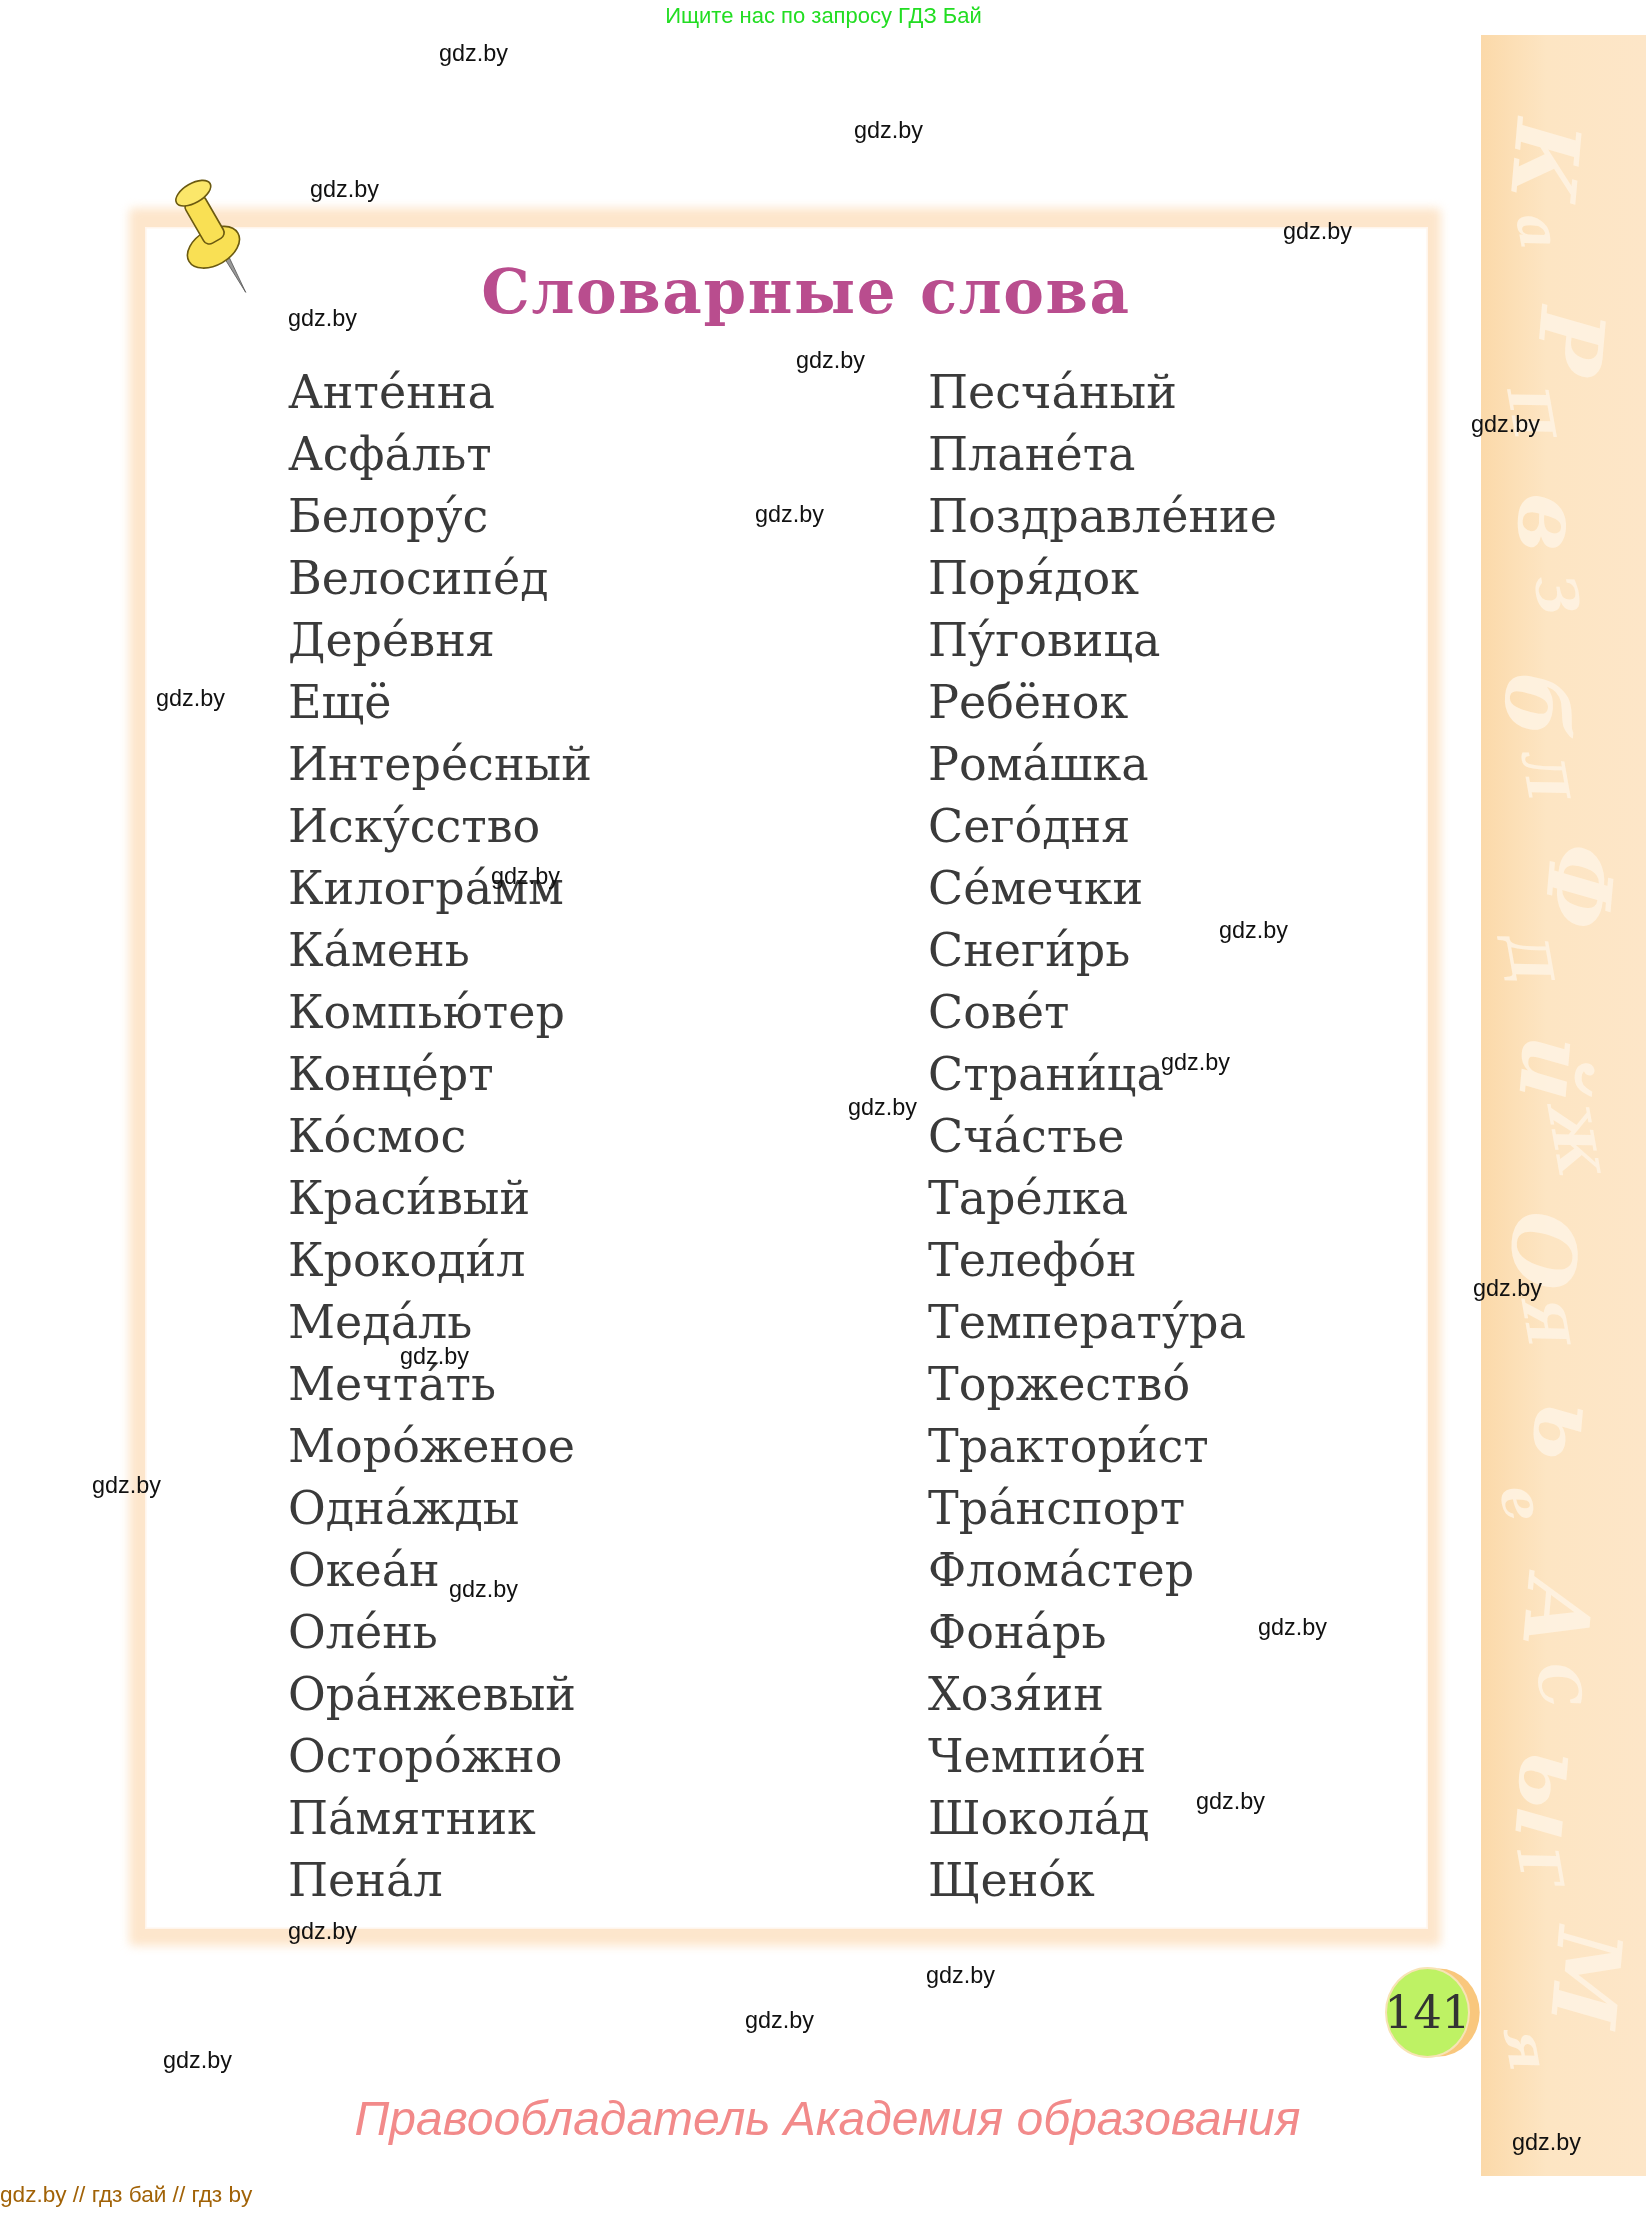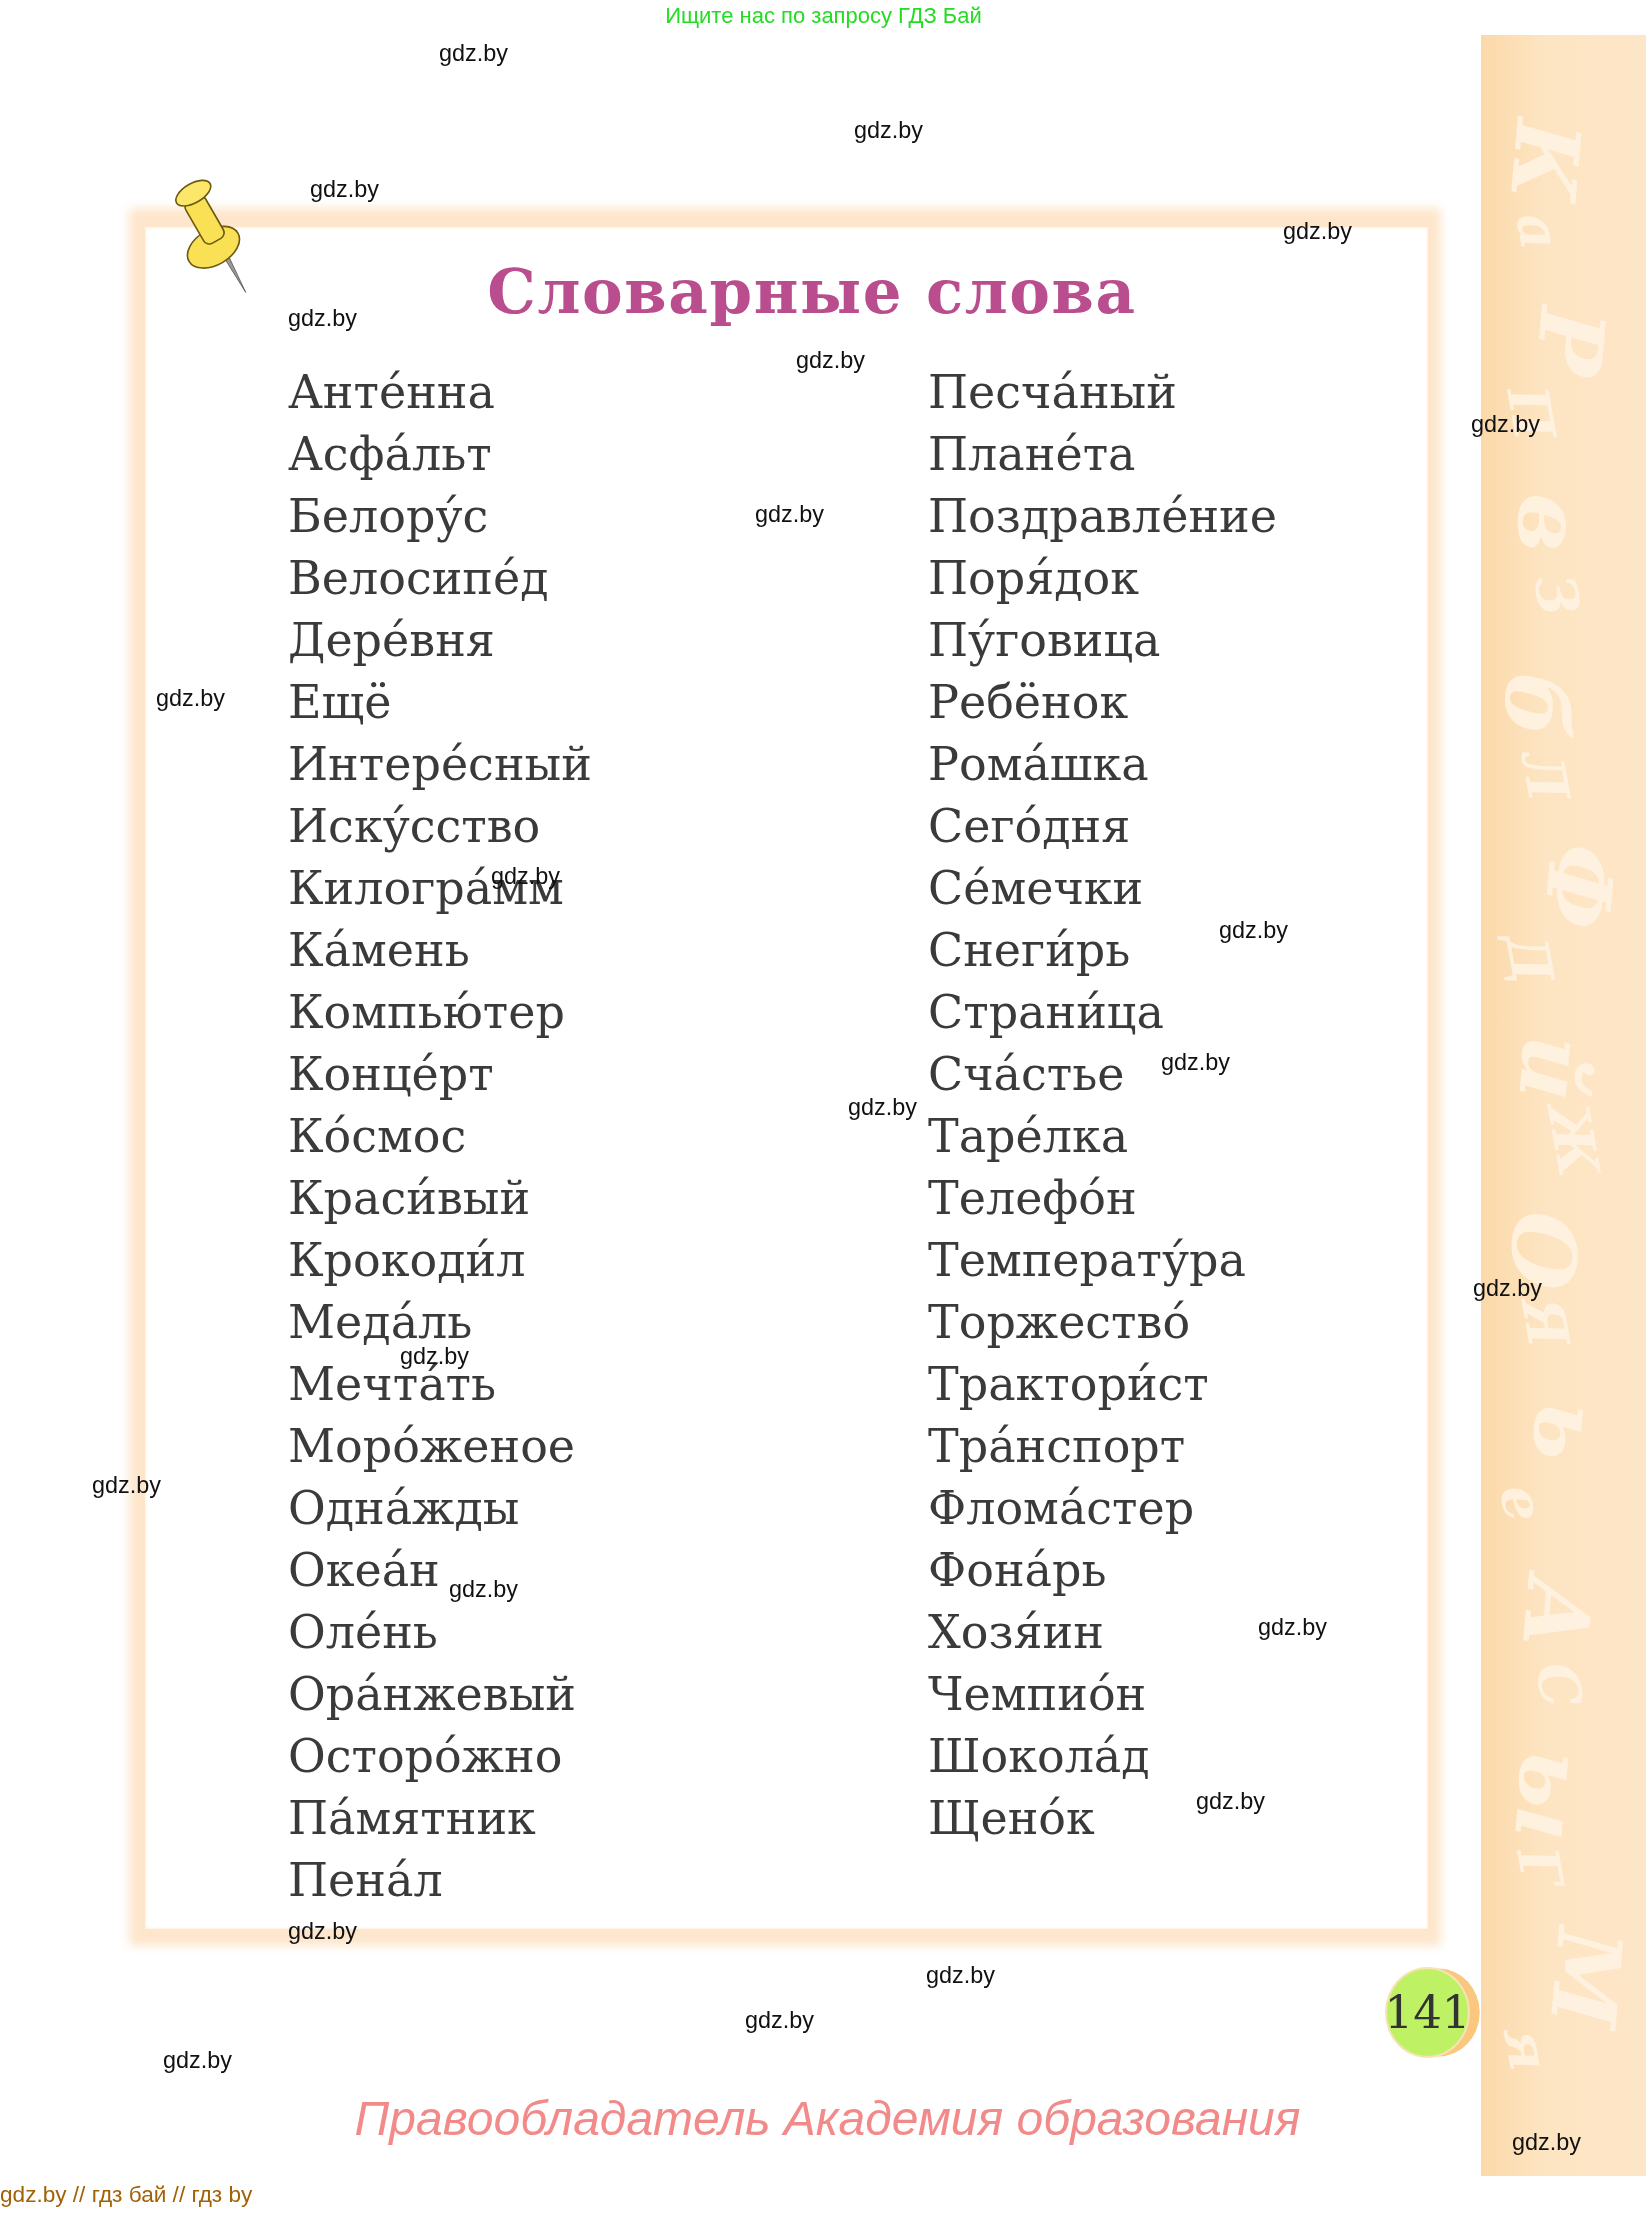--- a/index.html
+++ b/index.html
@@ -10,21 +10,21 @@
              font-family:"Liberation Sans", sans-serif; font-size:22px; color:#22dd22; }
   .sideband { position:absolute; left:1481px; top:35px; width:165px; height:2141px;
               background:linear-gradient(90deg,#fbd9a9 0%,#fde5c3 40%,#fde6c8 100%); }
   .sideband .glyph { position:absolute; color:#fff4e4; font-family:"DejaVu Serif", serif; font-weight:bold;
                      font-style:italic; opacity:0.85; }
   .frame-shadow { position:absolute; left:129px; top:208px; width:1312px; height:1738px;
                   background:#fde6cc; border-radius:4.8px; filter:blur(4.8px); }
   .frame { position:absolute; left:145px; top:227px; width:1283px; height:1702px; background:#fff;
            box-shadow: inset 0 0 0 1.6px #fff5ec; }
   .title { position:absolute; left:0; top:256px; width:1612px; text-align:center; font-size:61px;
-           font-weight:bold; color:#b94d8e; letter-spacing:1.6px; font-family:"DejaVu Serif", serif;padding-left:6px; }
+           font-weight:bold; color:#b94d8e; letter-spacing:1.6px; font-family:"DejaVu Serif", serif; }
   .col { position:absolute; top:361px; }
   .col .word { height:62px; line-height:62px; font-size:46px; color:#3a3a3a; white-space:nowrap; }
   .pin { position:absolute; left:169px; top:173px; width:97px; height:121px; }
   .pagenum { position:absolute; left:1385px; top:1967px; width:81px; height:87px; border-radius:50%;
              background:#bef264; border:2.4px solid #f7e3b5; box-shadow: 11.3px 0 0 -1.6px #f9c77d;
              display:flex; align-items:center; justify-content:center; font-size:45px; color:#333; }
   .rights { position:absolute; top:2091px; left:4px; width:1647px; text-align:center; font-style:italic;
             font-family:"Liberation Sans", sans-serif; font-size:48px; color:#f28a8a; }
   .footer-links { position:absolute; top:2182px; left:0; width:1647px; text-align:left;
                   font-family:"Liberation Sans", sans-serif; font-size:22.6px; color:#a16207; }
@@ -102,20 +102,21 @@
     <div class="word">Песча́ный</div>
     <div class="word">Плане́та</div>
     <div class="word">Поздравле́ние</div>
     <div class="word">Поря́док</div>
     <div class="word">Пу́говица</div>
     <div class="word">Ребёнок</div>
     <div class="word">Рома́шка</div>
     <div class="word">Сего́дня</div>
     <div class="word">Се́мечки</div>
     <div class="word">Снеги́рь</div>
+    <div class="word">Сове́т</div>
     <div class="word">Страни́ца</div>
     <div class="word">Сча́стье</div>
     <div class="word">Таре́лка</div>
     <div class="word">Телефо́н</div>
     <div class="word">Температу́ра</div>
     <div class="word">Торжество́</div>
     <div class="word">Трактори́ст</div>
     <div class="word">Тра́нспорт</div>
     <div class="word">Флома́стер</div>
     <div class="word">Фона́рь</div>

